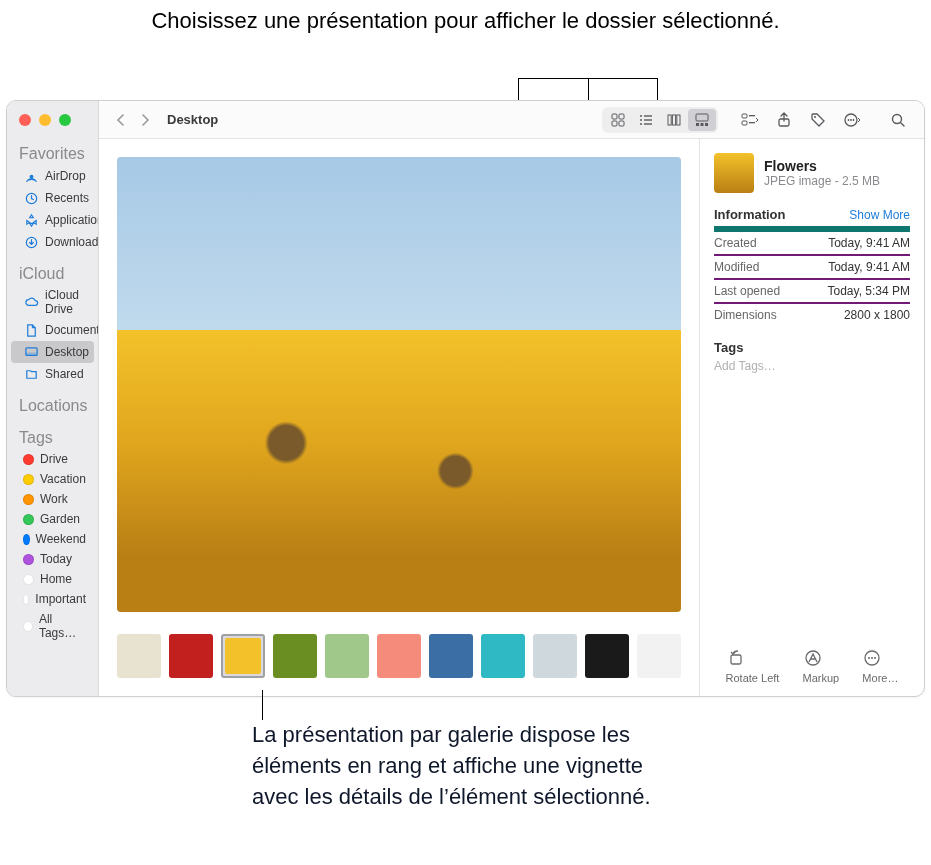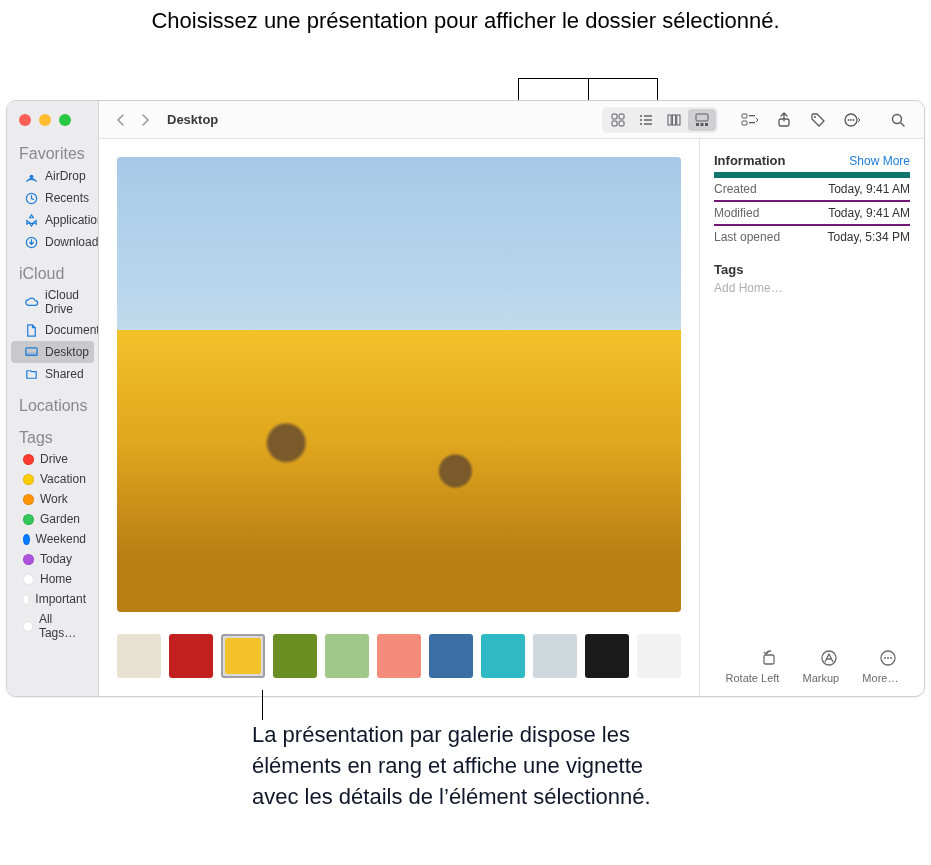--- a/index.html
+++ b/index.html
@@ -58,21 +58,21 @@
   .insp-sect-head{ display:flex; justify-content:space-between; align-items:baseline; margin-bottom:4px;}
   .insp-sect-head .h{ font-weight:700; font-size:13px;}
   .insp-sect-head .link{ color:#1e7dd9; font-size:12px; cursor:pointer;}
   .kv{ display:flex; justify-content:space-between; padding:4px 0; border-top:2px solid #701a75; color:#333;}
   .kv:first-of-type{border-top:6px solid #0f766e;}
   .kv .k{ color:#666;}
   .tags-h{ font-weight:700; margin-top:14px; font-size:13px;}
   .tags-ph{ color:#b0b0b4; margin-top:4px;}
   .insp-spacer{flex:1}
   .qa{ display:flex; justify-content:space-around; padding:8px 0 2px; color:#6a6a6e; font-size:11px;}
-  .qa .a{ display:flex; flex-direction:column; align-items:flex-end; gap:4px; cursor:pointer;}
+  .qa .a{ display:flex; flex-direction:column; align-items:flex-start; gap:4px; cursor:pointer;}
   .qa svg{color:#6a6a6e}
 </style>
 </head>
 <body>
 <div class="stage">
 
 <div class="callout-top">
   <span>Choisissez une présentation pour afficher le dossier sélectionné.</span>
   <div class="lines">
         <span class="vl a"></span>
@@ -322,40 +322,51 @@
               <div class="thumb" style="background: rgb(245, 139, 122);"></div>
               <div class="thumb" style="background: rgb(58, 110, 165);"></div>
               <div class="thumb" style="background: rgb(47, 185, 196);"></div>
               <div class="thumb" style="background: rgb(207, 216, 220);"></div>
               <div class="thumb" style="background: rgb(26, 26, 26);"></div>
               <div class="thumb" style="background: rgb(242, 242, 242);"></div>
             </div>
       </div>
 
       <div class="inspector">
+        <div class="insp-head">
+          <div class="insp-thumb"></div>
+          <div>
+            <div class="insp-title">Flowers</div>
+            <div class="insp-sub">JPEG image - 2.5 MB</div>
+          </div>
+        </div>
         <div class="insp-sect-head">
           <span class="h">Information</span>
           <span class="link">Show More</span>
         </div>
         <div id="insp-rows">
               <div class="kv">
                 <span class="k">Created</span>
                 <span>Today, 9:41 AM</span>
               </div>
               <div class="kv">
                 <span class="k">Modified</span>
                 <span>Today, 9:41 AM</span>
               </div>
               <div class="kv">
                 <span class="k">Last opened</span>
                 <span>Today, 5:34 PM</span>
               </div>
+              <div class="kv">
+                <span class="k">Dimensions</span>
+                <span>2800 x 1800</span>
+              </div>
             </div>
         <div class="tags-h">Tags</div>
-        <div class="tags-ph">Add Home…</div>
+        <div class="tags-ph">Add Tags…</div>
         <div class="insp-spacer"></div>
         <div class="qa">
           <div class="a">
             <svg width="20" height="20" viewBox="0 0 20 20">
                   <rect x="5" y="7" width="10" height="9" rx="1.5" fill="none" stroke="currentColor" stroke-width="1.3"></rect>
                   <path d="M7 6a5 5 0 015-3" fill="none" stroke="currentColor" stroke-width="1.3"></path>
                   <path d="M5 4l2 2 2-2" fill="none" stroke="currentColor" stroke-width="1.3"></path>
                 </svg>
             <span>Rotate Left</span>
           </div>

